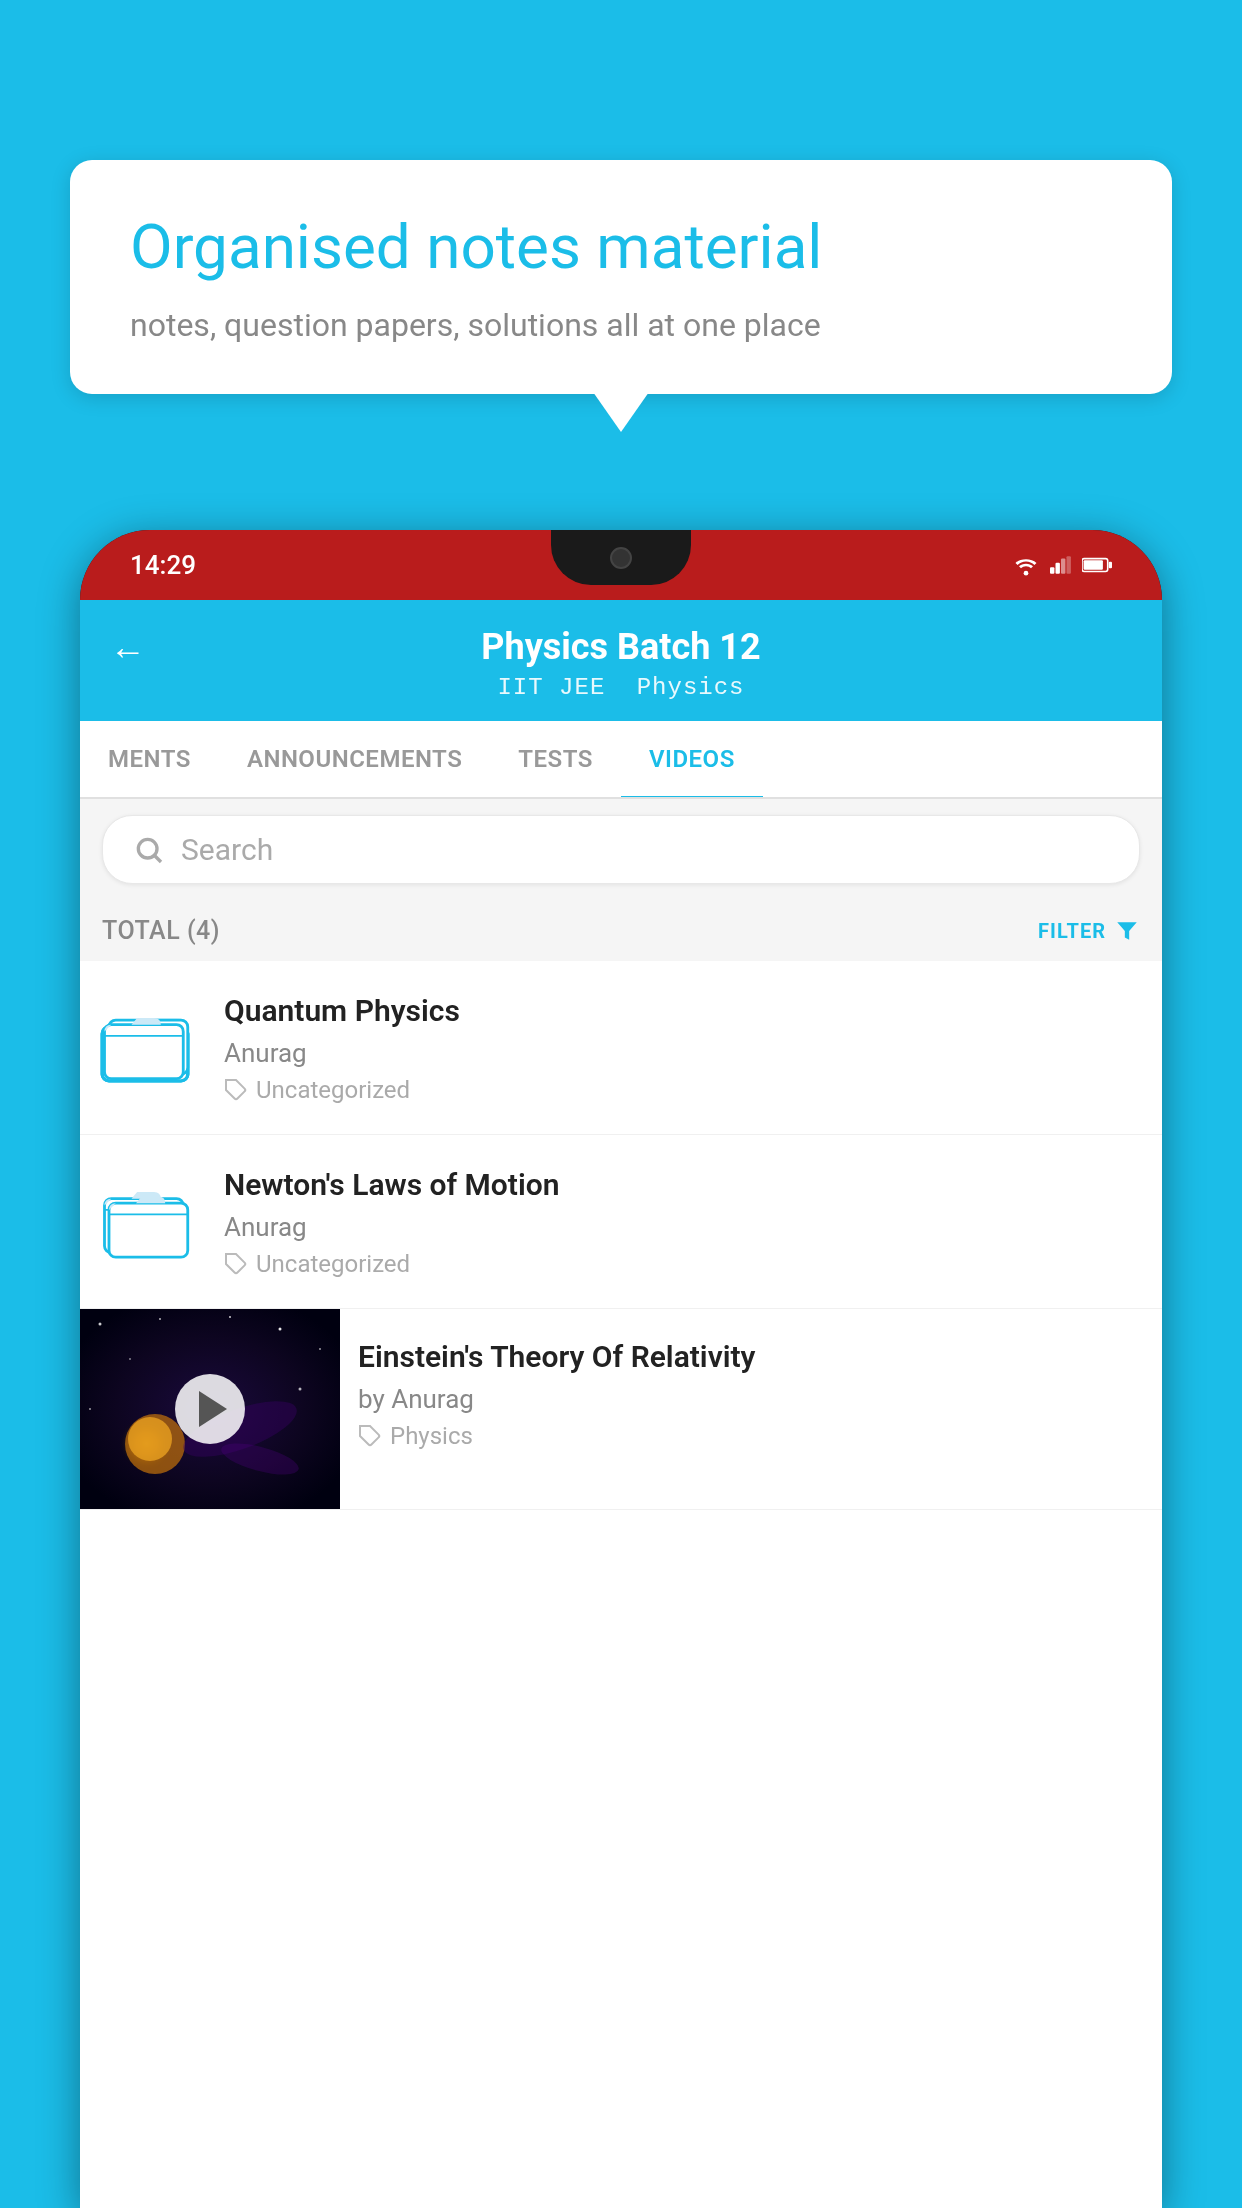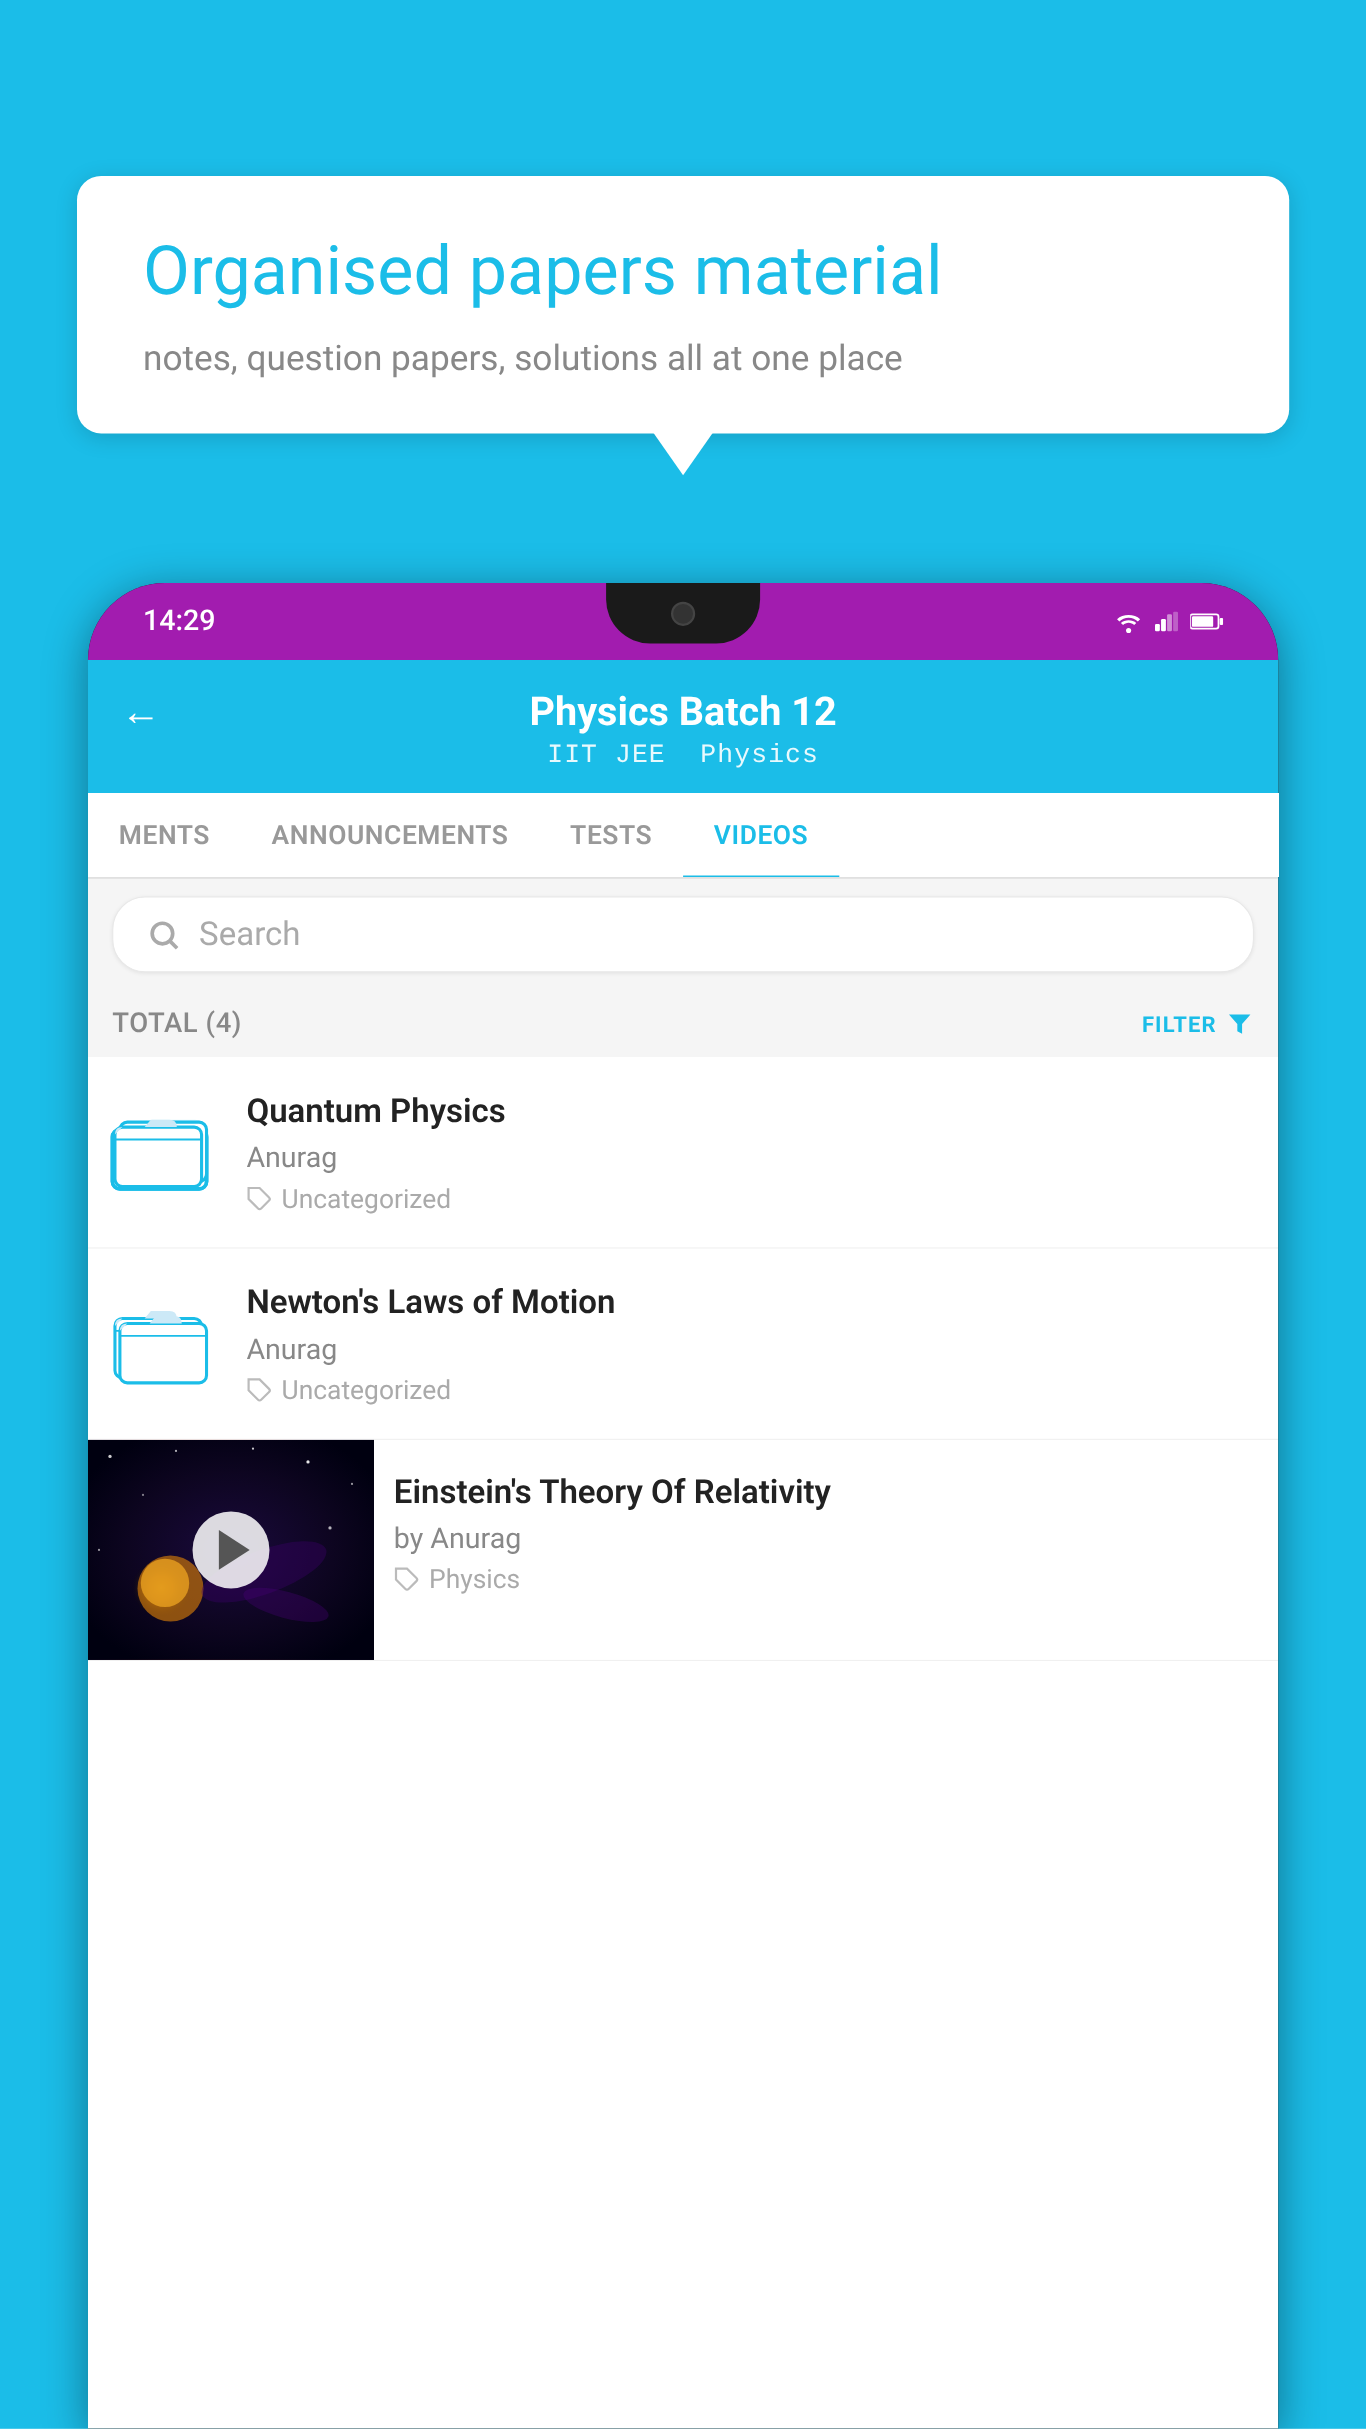--- a/index.html
+++ b/index.html
@@ -58,21 +58,21 @@
       right: 80px;
       bottom: 0;
       background: #1a1a1a;
       border-radius: 70px 70px 0 0;
       overflow: hidden;
       box-shadow: 0 8px 40px rgba(0,0,0,0.4);
     }
 
     
     .phone-top-bar {
-      background: #a21caf;
+      background: #b91c1c;
       height: 70px;
       display: flex;
       align-items: center;
       justify-content: space-between;
       padding: 0 50px;
       position: relative;
     }
     .phone-time {
       color: #fff;
       font-size: 26px;
@@ -320,21 +320,21 @@
     }
     .einstein-info {
       flex: 1;
       padding: 28px 18px 18px;
     }
   </style>
 </head>
 <body>
 
 <div class="speech-bubble">
-  <div class="speech-bubble-title">Organised papers material</div>
+  <div class="speech-bubble-title">Organised notes material</div>
   <div class="speech-bubble-subtitle">notes, question papers, solutions all at one place</div>
 </div>
 
 <div class="phone-frame">
 
   <div class="phone-top-bar">
     <span class="phone-time">14:29</span>
     <div class="phone-notch">
       <div class="phone-camera"></div>
     </div>

